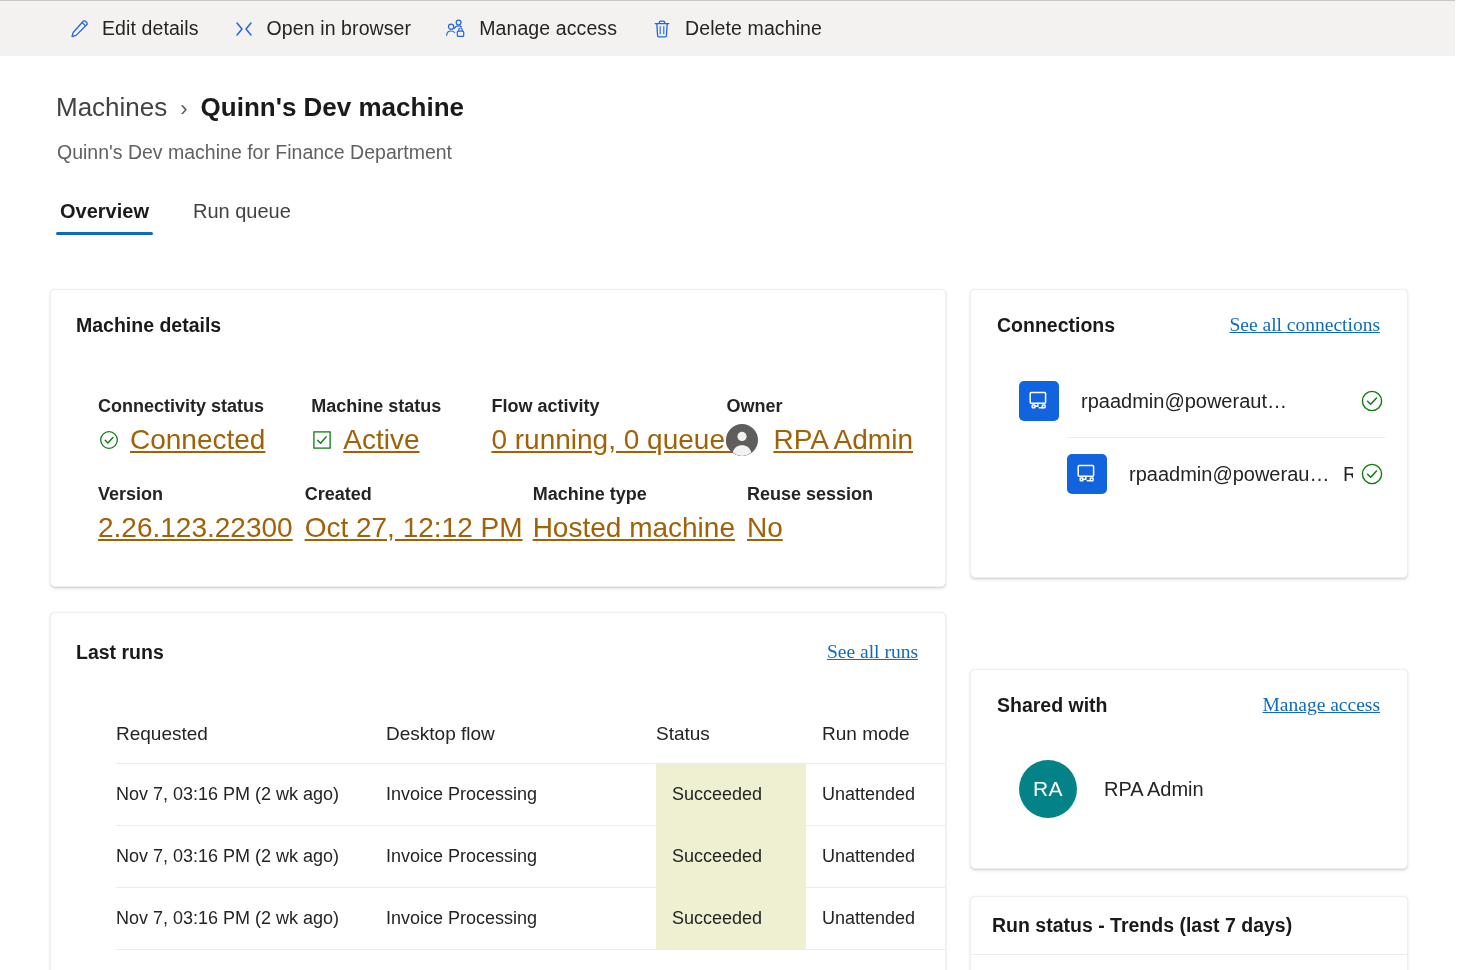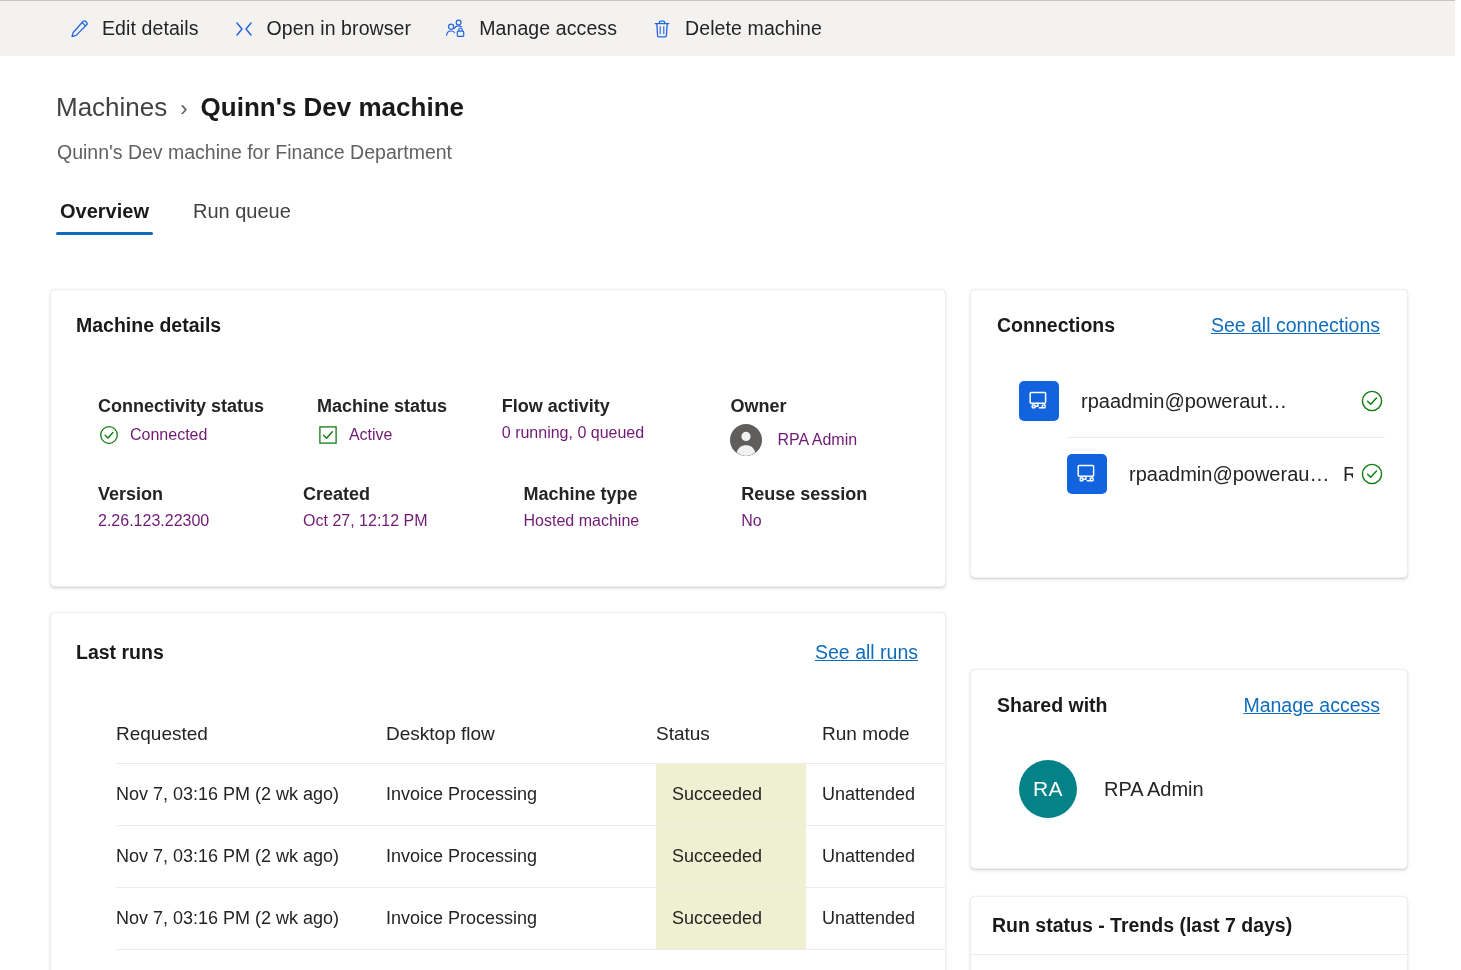--- a/index.html
+++ b/index.html
@@ -143,20 +143,21 @@
     font-size: 19.5px;
     font-weight: bold;
     color: #1b1a19;
   }
   .card-link {
     font-size: 19.5px;
     color: #0f6cbd;
     text-decoration: underline;
     cursor: pointer;
     white-space: nowrap;
+    font-family: Liberation Serif, serif;
   }
 
   
   #machine-details {
     left: 50px;
     top: 221px;
     width: 896px;
     height: 298px;
   }
   #machine-details .card-title {
@@ -166,38 +167,40 @@
   }
   .detail-grid {
     position: absolute;
     left: 47px;
     top: 106px;
     right: 20px;
   }
   .detail-row {
     display: flex;
     margin-bottom: 28px;
+    align-items: flex-end;
   }
   .detail-cell {
     box-sizing: border-box;
     padding-right: 12px;
   }
   .detail-label {
     font-size: 18px;
     font-weight: bold;
     color: #242424;
     margin-bottom: 7px;
     white-space: nowrap;
   }
   .detail-value {
-    font-size: 16px;
-    color: #701a75;
-    display: flex;
-    align-items: center;
-    white-space: nowrap;
+    font-size: 28px;
+    color: #a16207;
+    display: flex;
+    align-items: center;
+    white-space: nowrap;
+    text-decoration: underline;
   }
   .detail-value .vico {
     margin-right: 10px;
     display: inline-flex;
     align-items: center;
     flex: 0 0 auto;
   }
 
   
   #last-runs {

